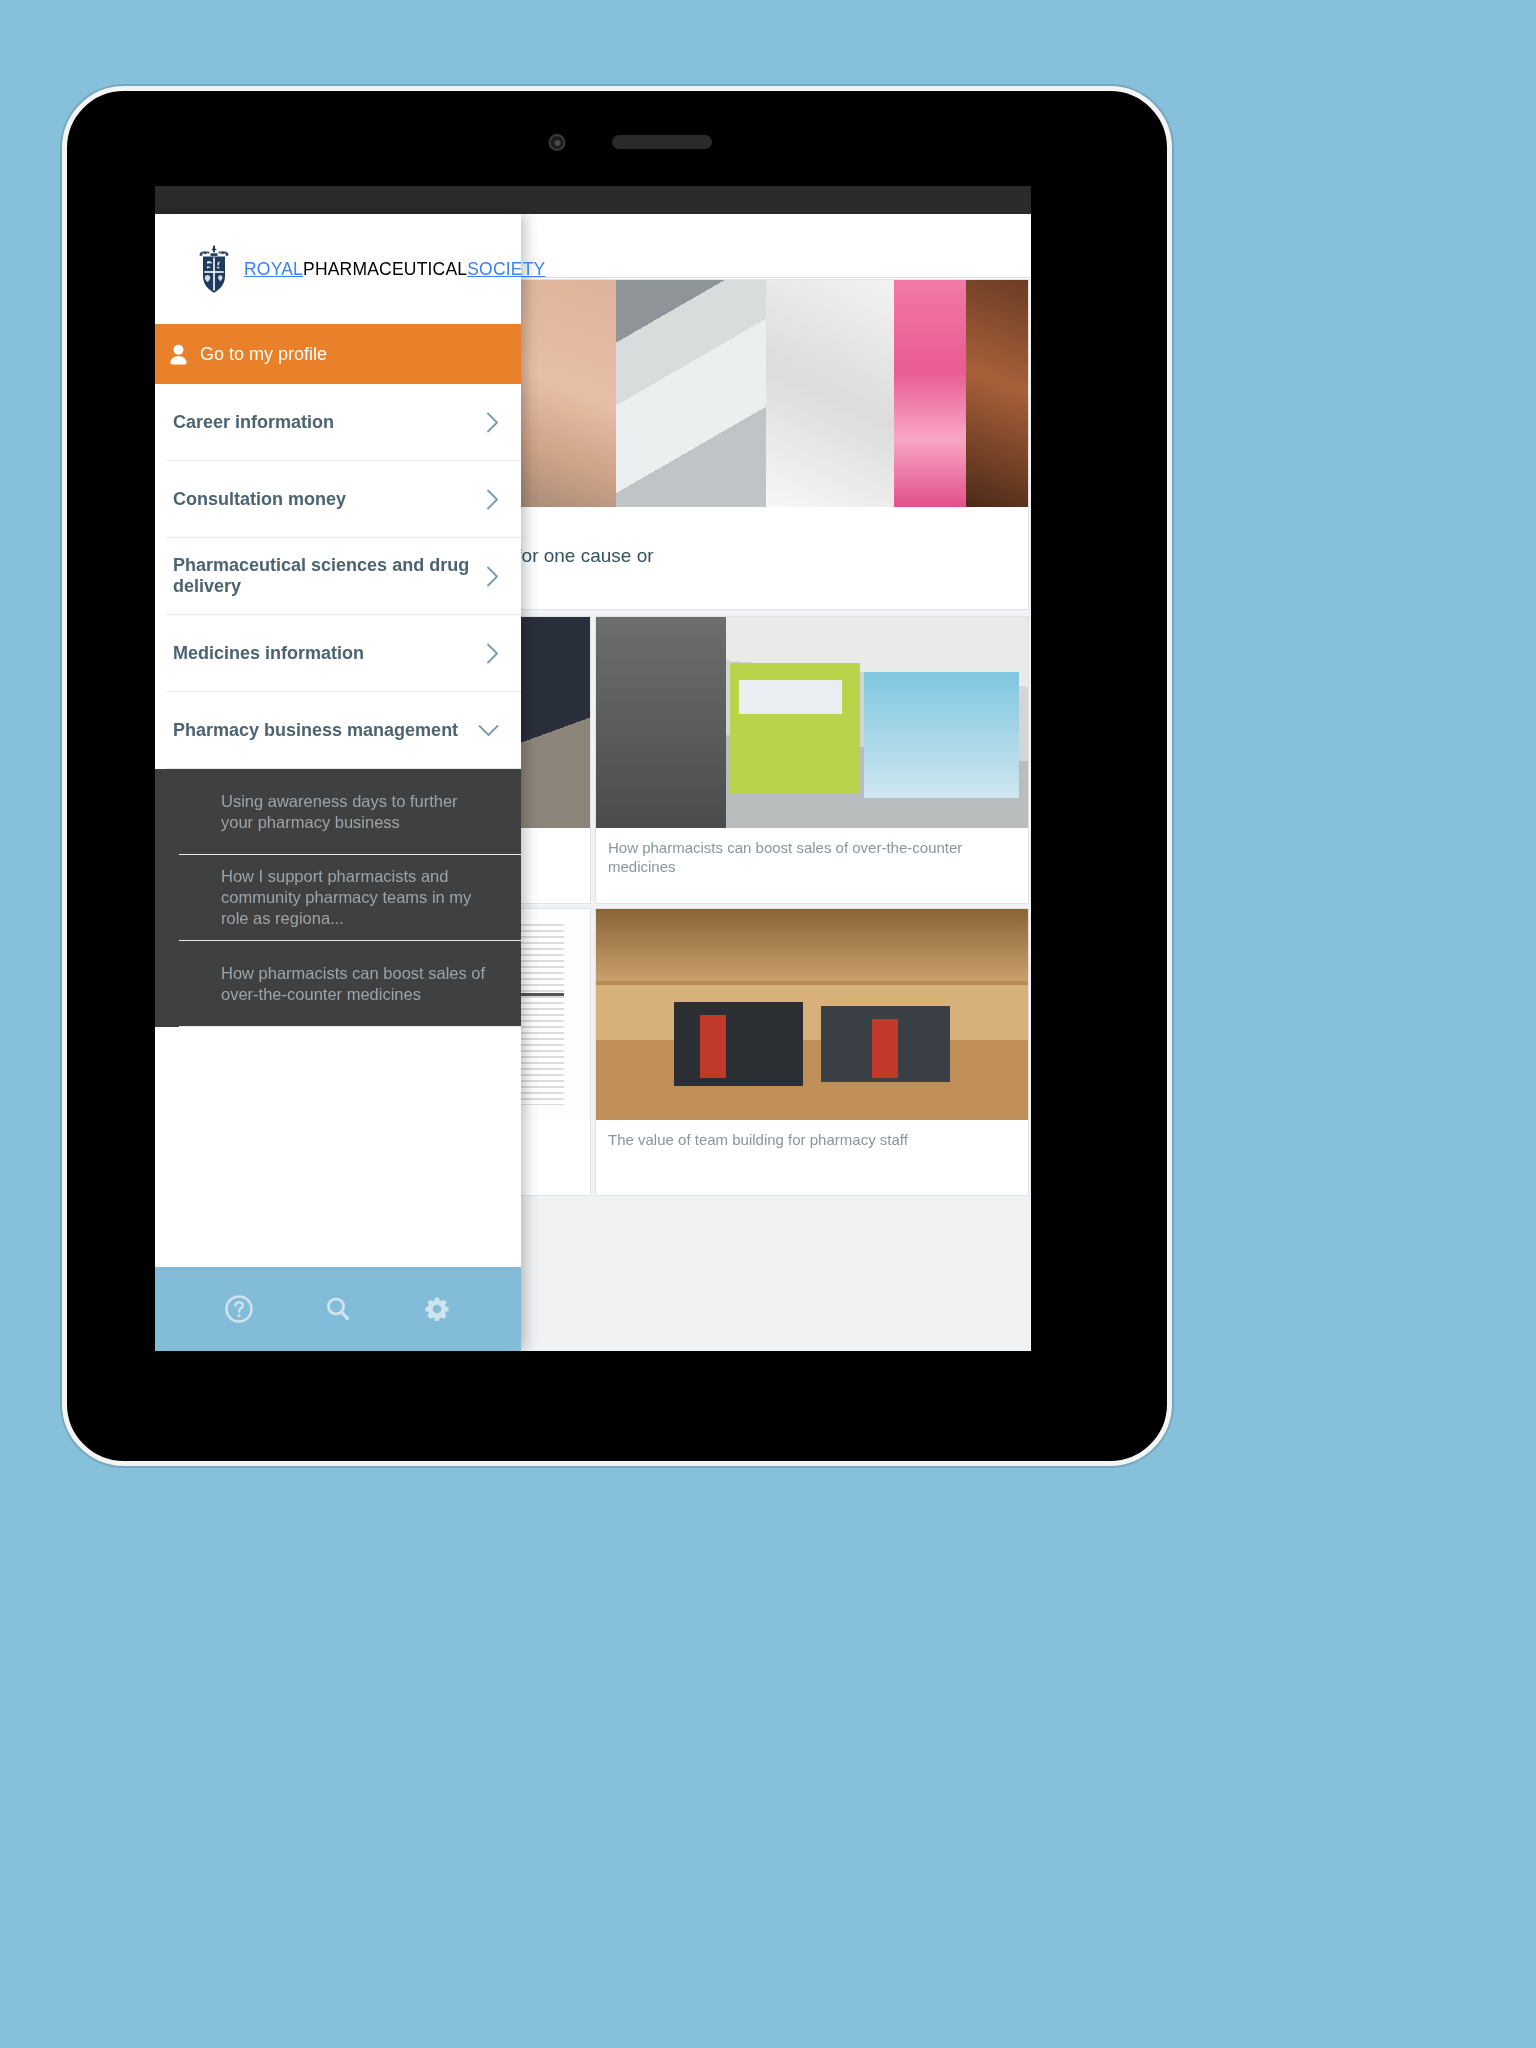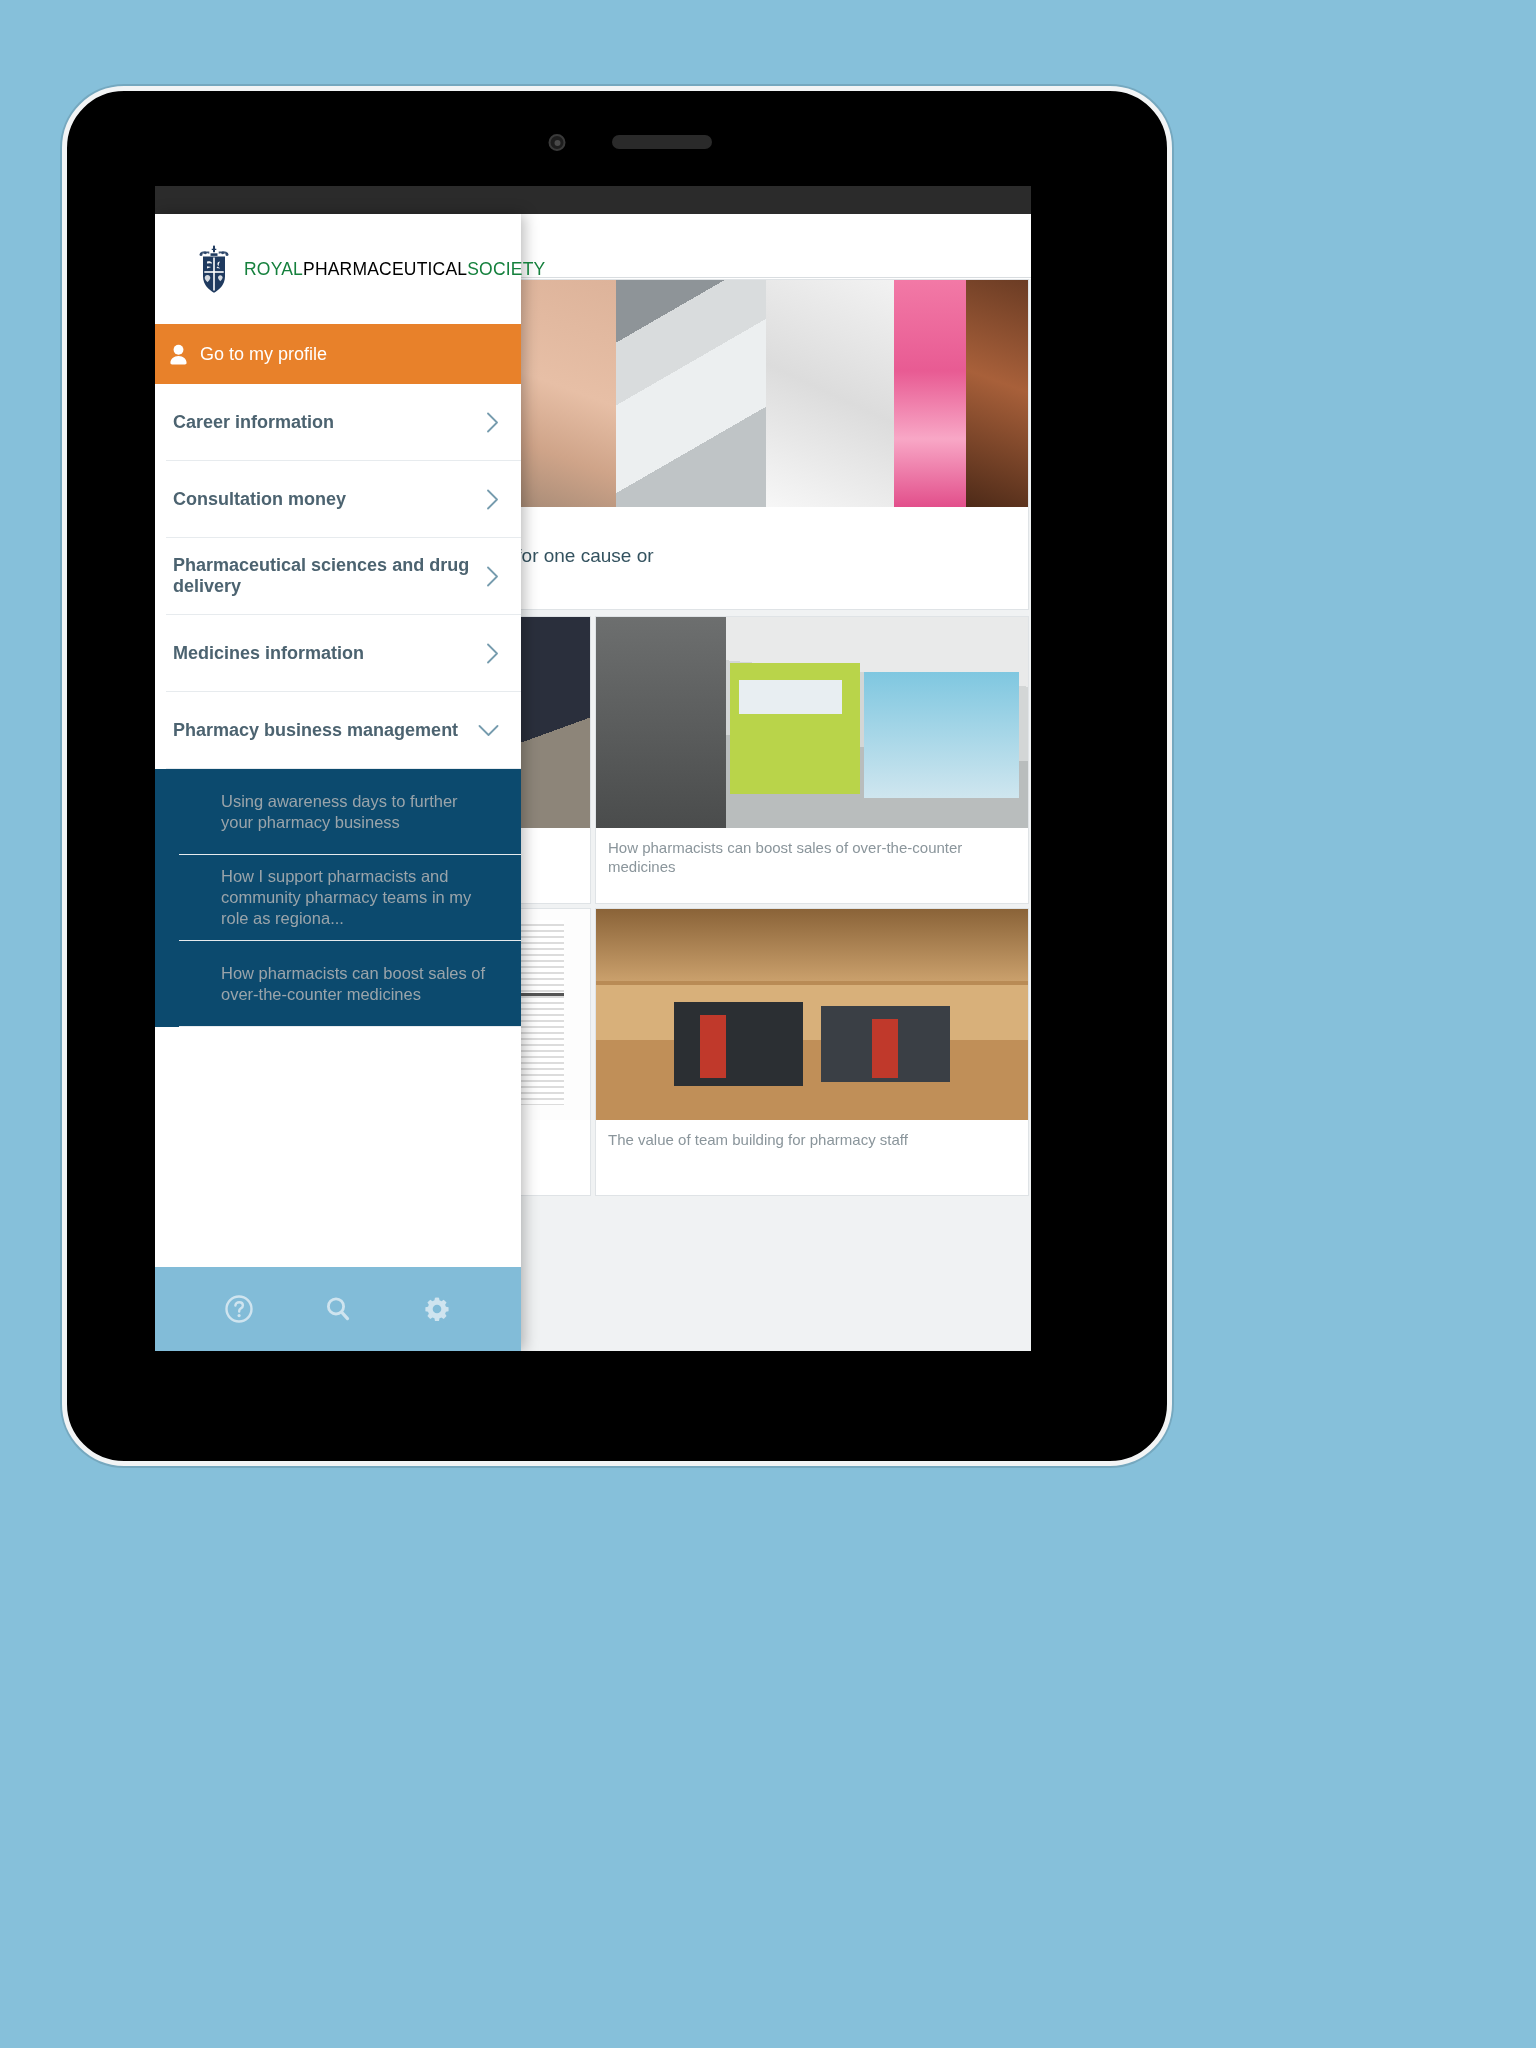--- a/index.html
+++ b/index.html
@@ -136,21 +136,21 @@
     height:110px; flex:0 0 auto;
     display:flex; align-items:center;
     padding-left:38px;
   }
   .logo-wrap { display:flex; align-items:center; gap:9px; }
   .crest { width:42px; height:50px; flex:0 0 auto; }
   .logo-type {
     font-size:17.5px; letter-spacing:0.2px;
     white-space:nowrap; font-weight:400;
   }
-  .lt-dark { color:#15803d; }
+  .lt-dark { color:#3b82f6;text-decoration:underline; }
   .lt-light { color:#000000; }
 
   .profile-bar {
     flex:0 0 auto;
     height:60px;
     background:#e8812a;
     display:flex; align-items:center;
     padding-left:14px; gap:12px;
   }
   .profile-icon { width:19px; height:21px; flex:0 0 auto; }
@@ -172,21 +172,21 @@
     position:relative;
   }
   .menu-item .mi-label {
     flex:1 1 auto;
     font-size:18px; font-weight:700; color:#4c6370;
     padding-left:0;
   }
   .menu-item.first { border-top:none; }
   .menu-item .chev { flex:0 0 auto; opacity:0.85; }
 
-  .submenu { background:#0c4a6e; }
+  .submenu { background:#404040; }
   .sub-item {
     min-height:86px;
     display:flex; align-items:center;
     padding:10px 30px 10px 42px;
     border-bottom:1px solid #e7ebee;
     margin-left:24px;
   }
   .sub-item .si-label {
     font-size:16.5px; line-height:21px; color:#9aa4aa; font-weight:400;
   }

